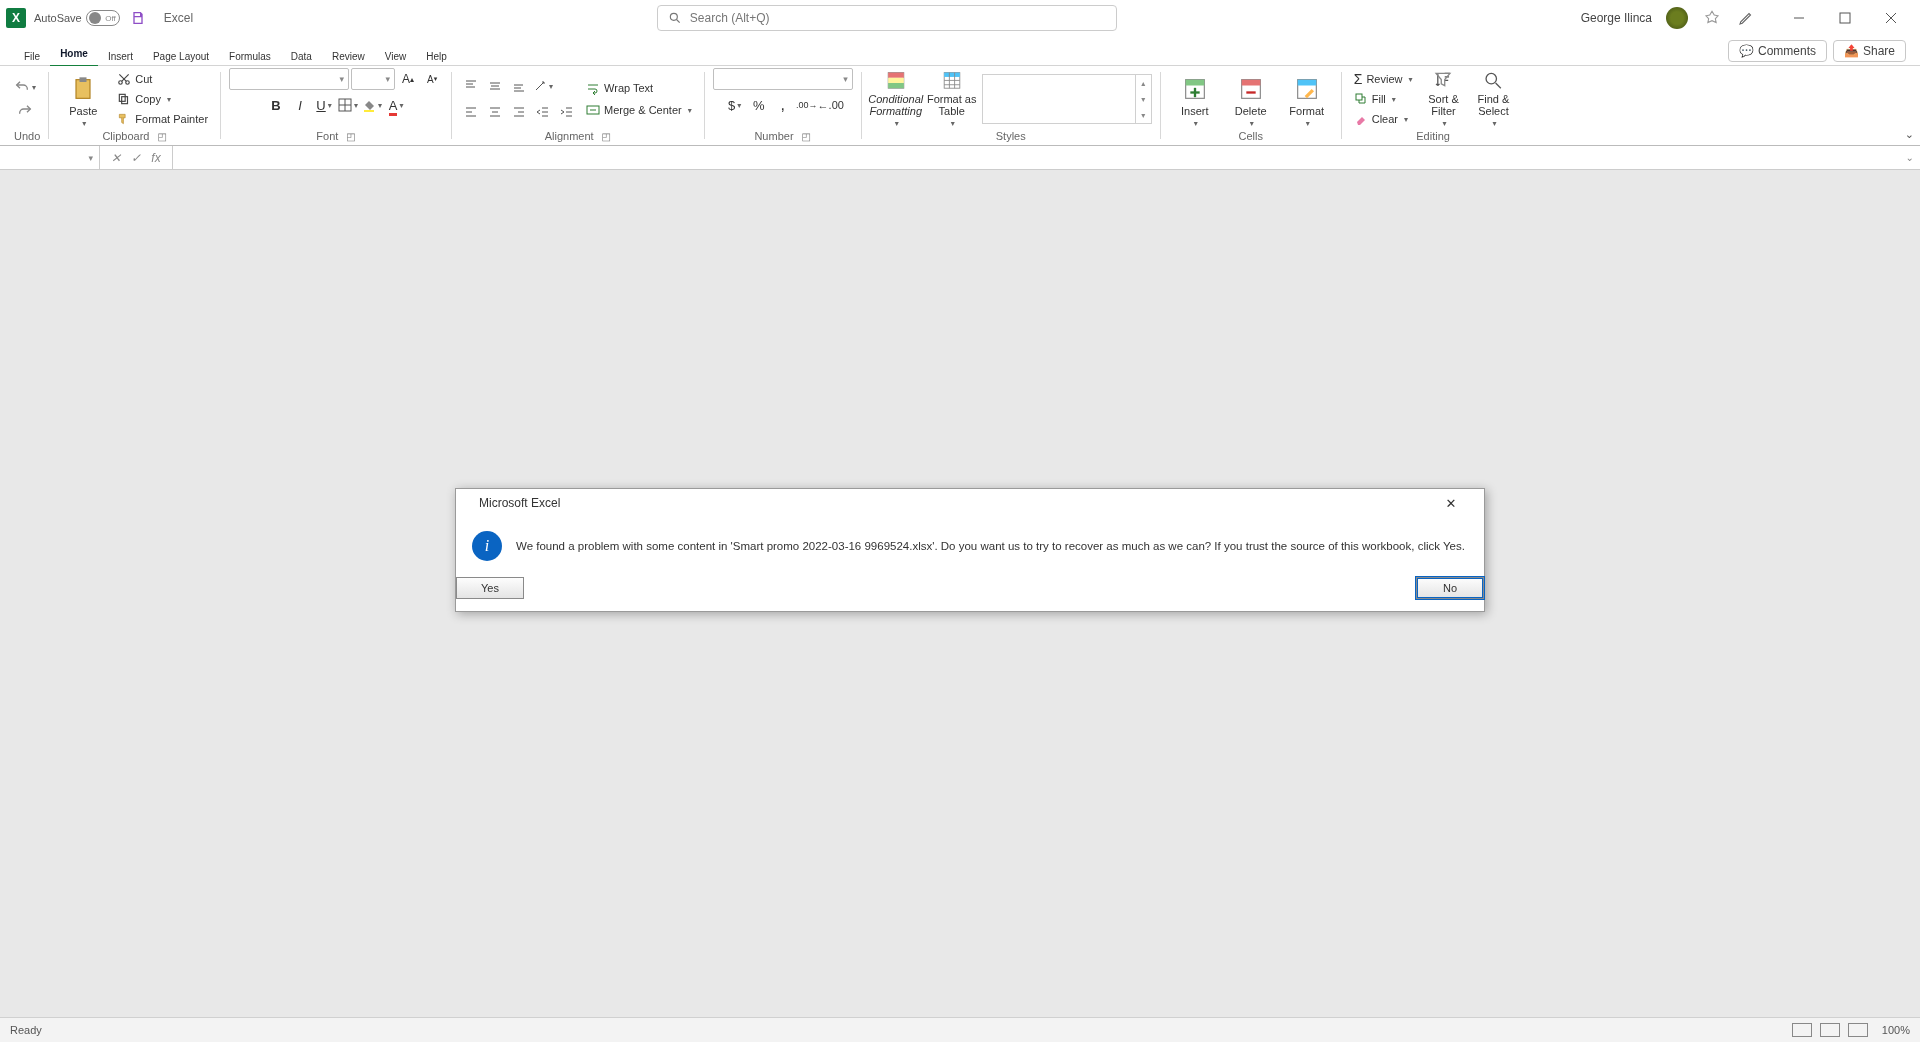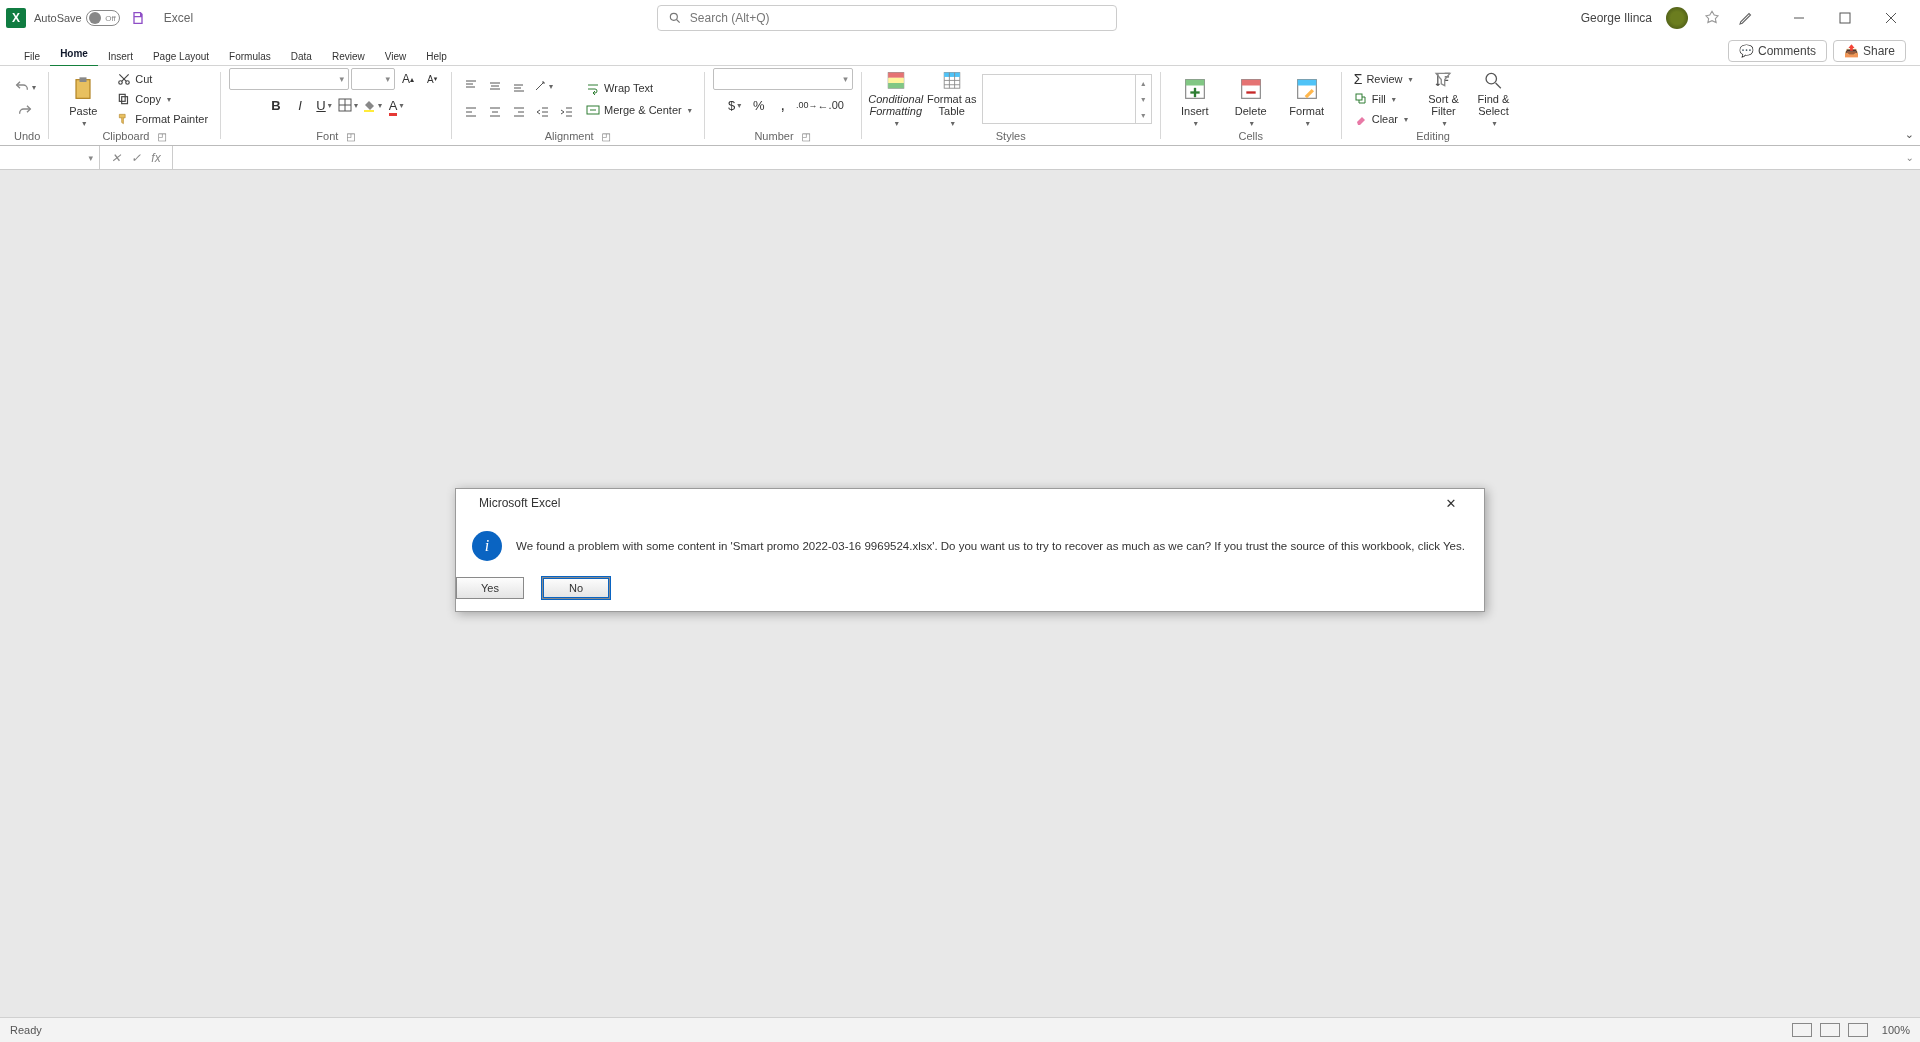--- a/index.html
+++ b/index.html
@@ -71,21 +71,21 @@
   .status-right { margin-left:auto; display:flex; align-items:center; gap:14px; }
   .view-btns { display:flex; gap:8px; }
   .view-btn { width:20px; height:14px; border:1px solid #888; }
 
   
   .dialog { position:absolute; left:455px; top:488px; width:1030px; background:#fff; border:1px solid #9a9a9a; box-shadow:2px 2px 10px rgba(0,0,0,0.3); }
   .dialog-title { height:28px; display:flex; align-items:center; justify-content:space-between; padding:0 23px; font-size:12px; }
   .dialog-close { width:20px; height:20px; display:flex; align-items:center; justify-content:center; font-size:13px; }
   .dialog-body { display:flex; align-items:center; gap:14px; padding:14px 16px 10px 16px; font-size:11.5px; line-height:1.4; }
   .info-icon { width:30px; height:30px; border-radius:50%; background:#0a64c2; color:#fff; display:flex; align-items:center; justify-content:center; font-family:Georgia,serif; font-style:italic; font-size:16px; flex-shrink:0; }
-  .dialog-buttons { display:flex; justify-content:flex-start; gap:18px; padding:6px 0 12px 0; }
+  .dialog-buttons { display:flex; justify-content:space-between; gap:10px; padding:6px 0 12px 0; }
   .dlg-btn { width:68px; height:22px; border:1px solid #8a8a8a; background:linear-gradient(#fdfdfd,#e4e4e4); font-size:11px; display:flex; align-items:center; justify-content:center; }
   .dlg-btn.focus { outline:1px solid #0a64c2; box-shadow:0 0 0 1px #0a64c2 inset; }
 
   .chev::after{content:"▾";font-size:8px;color:#666;margin-left:2px;}
 </style>
 </head>
 <body>
 
 <div class="titlebar">
   <div class="excel-logo">X</div>

